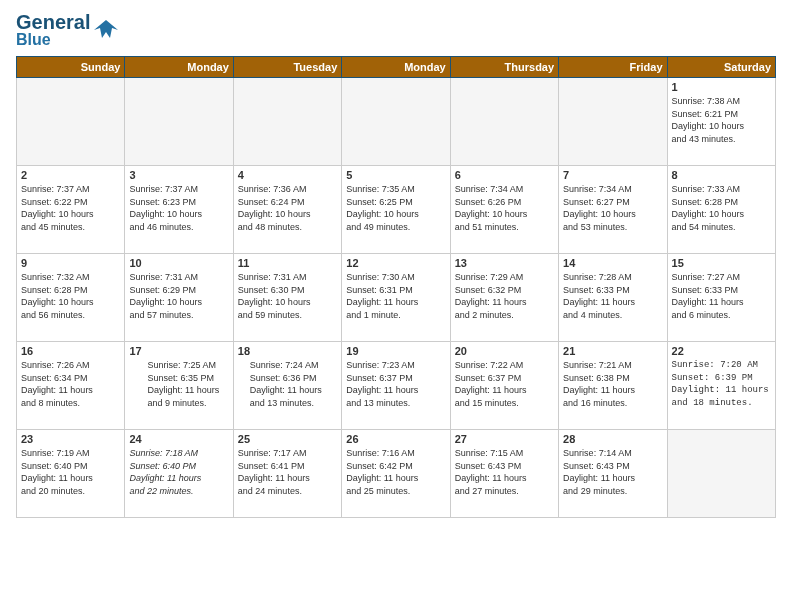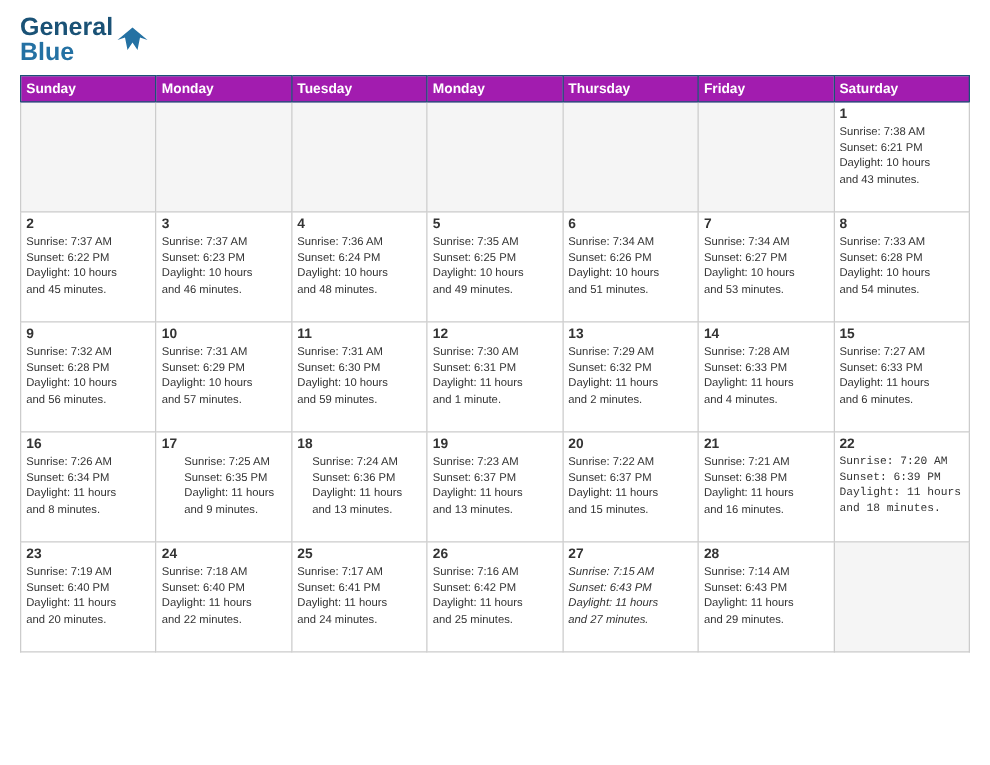--- a/index.html
+++ b/index.html
@@ -37,26 +37,26 @@
     .subtitle {
       font-size: 14px;
       color: #555;
     }
     .calendar {
       width: 100%;
       border-collapse: collapse;
       table-layout: fixed;
     }
     .calendar th {
-      background: #a21caf;
+      background: #a16207;
       color: #fff;
       font-size: 11px;
       font-weight: bold;
       padding: 4px 4px;
-      text-align: left;
+      text-align: right;
       border: 1px solid #1a5276;
     }
     .calendar td {
       border: 1px solid #ccc;
       vertical-align: top;
       padding: 3px 4px;
       height: 88px;
       background: #fff;
       font-size: 9.5px;
       color: #333;
@@ -78,21 +78,21 @@
   </style>
 </head>
 <body>
 
 <div class="page">
   <div class="header">
     <div class="logo">
       <div style="display:flex;align-items:center;gap:2px;">
         <div style="display:flex;flex-direction:column;line-height:1;">
           <span style="font-size:20px;font-weight:bold;color:#1a5276;">General</span>
-          <span style="font-size:20px;font-weight:bold;color:#2471a3;">Blue</span>
+          <span style="font-size:16px;font-weight:bold;color:#2471a3;">Blue</span>
         </div>
         <svg width="28" height="28" viewBox="0 0 28 28">
           <polygon points="14,4 26,14 20,12 18,22 14,16 10,22 8,12 2,14" fill="#2471a3"></polygon>
         </svg>
       </div>
     </div>
     <div class="title-block">
       <div class="month-title"></div>
       <div class="subtitle"></div>
     </div>
@@ -282,42 +282,42 @@
         <tr>
           <td>
             <span class="day-num">23</span>
             <div class="day-info" style="white-space: pre-line;">Sunrise: 7:19 AM
 Sunset: 6:40 PM
 Daylight: 11 hours
 and 20 minutes.</div>
           </td>
           <td>
             <span class="day-num">24</span>
-            <div class="day-info" style="white-space: pre-line;">Sunrise: 7:18 AM
+            <div class="day-info" style="white-space: pre-line; font-style: italic;">Sunrise: 7:18 AM
 Sunset: 6:40 PM
 Daylight: 11 hours
 and 22 minutes.</div>
           </td>
           <td>
             <span class="day-num">25</span>
             <div class="day-info" style="white-space: pre-line;">Sunrise: 7:17 AM
 Sunset: 6:41 PM
 Daylight: 11 hours
 and 24 minutes.</div>
           </td>
           <td>
             <span class="day-num">26</span>
             <div class="day-info" style="white-space: pre-line;">Sunrise: 7:16 AM
 Sunset: 6:42 PM
 Daylight: 11 hours
 and 25 minutes.</div>
           </td>
           <td>
             <span class="day-num">27</span>
-            <div class="day-info" style="white-space: pre-line; font-style: italic;">Sunrise: 7:15 AM
+            <div class="day-info" style="white-space: pre-line;">Sunrise: 7:15 AM
 Sunset: 6:43 PM
 Daylight: 11 hours
 and 27 minutes.</div>
           </td>
           <td>
             <span class="day-num">28</span>
             <div class="day-info" style="white-space: pre-line;">Sunrise: 7:14 AM
 Sunset: 6:43 PM
 Daylight: 11 hours
 and 29 minutes.</div>

